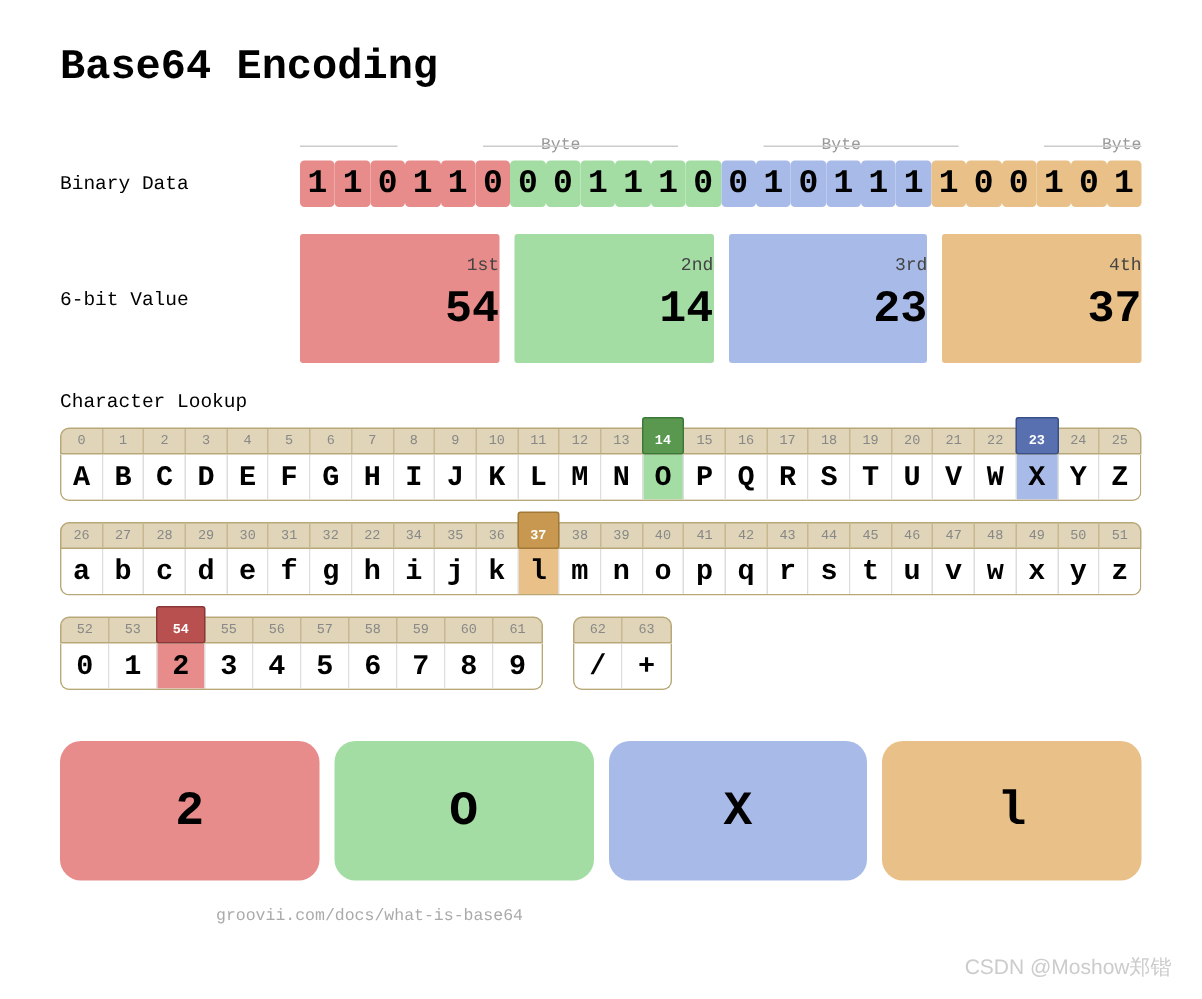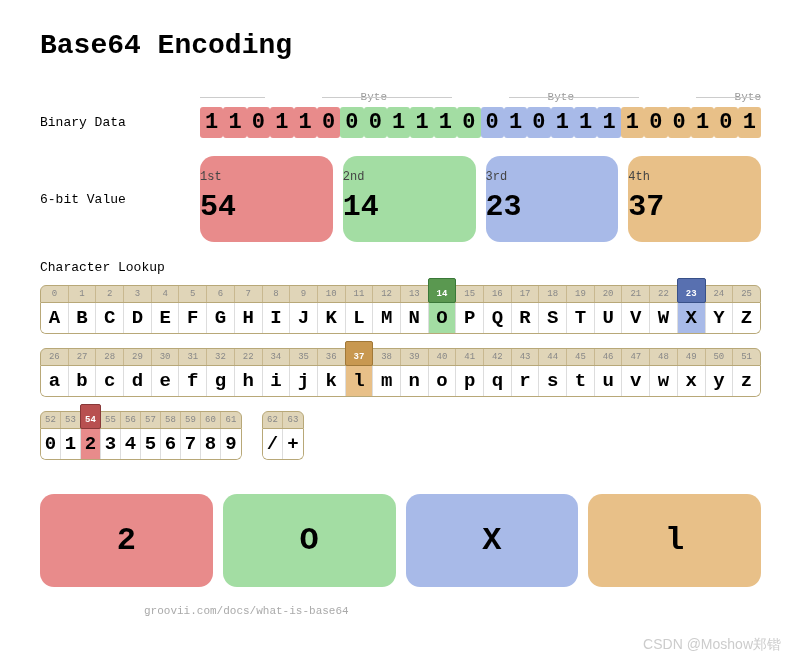--- a/index.html
+++ b/index.html
@@ -16,21 +16,21 @@
 .byte-h::after{right:0}
 
 .bits{display:flex;gap:0}
 .bit{flex:1;text-align:center;font-size:22px;font-weight:bold;padding:3px 0;border-radius:3px}
 .bg-r{background:#e88b8b}
 .bg-g{background:#a3dda3}
 .bg-b{background:#a8bae8}
 .bg-o{background:#e8c088}
 
 .sixbit{display:flex;gap:10px}
-.sixbit-box{flex:1;text-align:left;padding:14px 0 18px;border-radius:14px}
+.sixbit-box{flex:1;text-align:right;padding:14px 0 18px;border-radius:2px}
 .sixbit-ord{font-size:12px;color:#444;margin-bottom:6px}
 .sixbit-val{font-size:30px;font-weight:bold}
 
 .lookup-label{font-size:13px;margin:18px 0 10px}
 .table-wrap{margin-bottom:14px}
 .idx-row{display:flex;background:#e0d5b8;border:1px solid #b8a878;border-radius:6px 6px 0 0;overflow:visible;position:relative}
 .idx{flex:1;text-align:center;font-size:9px;color:#888;padding:3px 0;border-right:1px solid #c8b890;position:relative}
 .idx:last-child{border-right:none}
 .idx.hl{color:#fff;font-weight:bold}
 .idx.hl::before{content:'';position:absolute;left:-1px;right:-1px;top:-8px;bottom:-1px;z-index:-1;border-radius:2px}
@@ -43,21 +43,21 @@
 .ch{flex:1;text-align:center;font-size:19px;font-weight:bold;padding:4px 0;border-right:1px solid #ddd;background:#fff}
 .ch:last-child{border-right:none}
 .ch.hl-r{background:#e88b8b}
 .ch.hl-g{background:#a3dda3}
 .ch.hl-b{background:#a8bae8}
 .ch.hl-o{background:#e8c088}
 
 .short-tables{display:flex;gap:20px}
 .short-tables .table-wrap{display:inline-block}
 .short-tables .idx-row,.short-tables .char-row{display:flex}
-.short-tables .idx,.short-tables .ch{width:20px;flex:none}
+.short-tables .idx,.short-tables .ch{width:32px;flex:none}
 
 .output{display:flex;gap:10px}
 .out-box{flex:1;text-align:center;padding:28px 0;border-radius:14px;font-size:32px;font-weight:bold}
 
 .footer{margin-left:104px;font-size:11px;color:#aaa;margin-top:8px}
 .watermark{position:fixed;right:20px;bottom:12px;font-size:14px;color:#ccc;font-family:sans-serif}
 </style>
 </head>
 <body>
 

